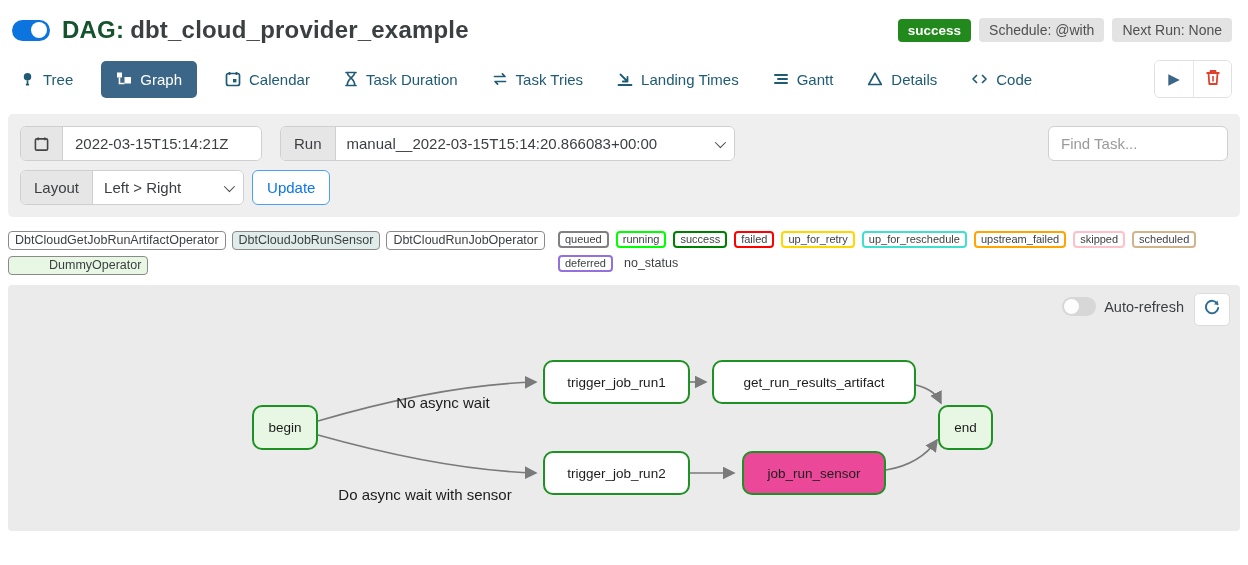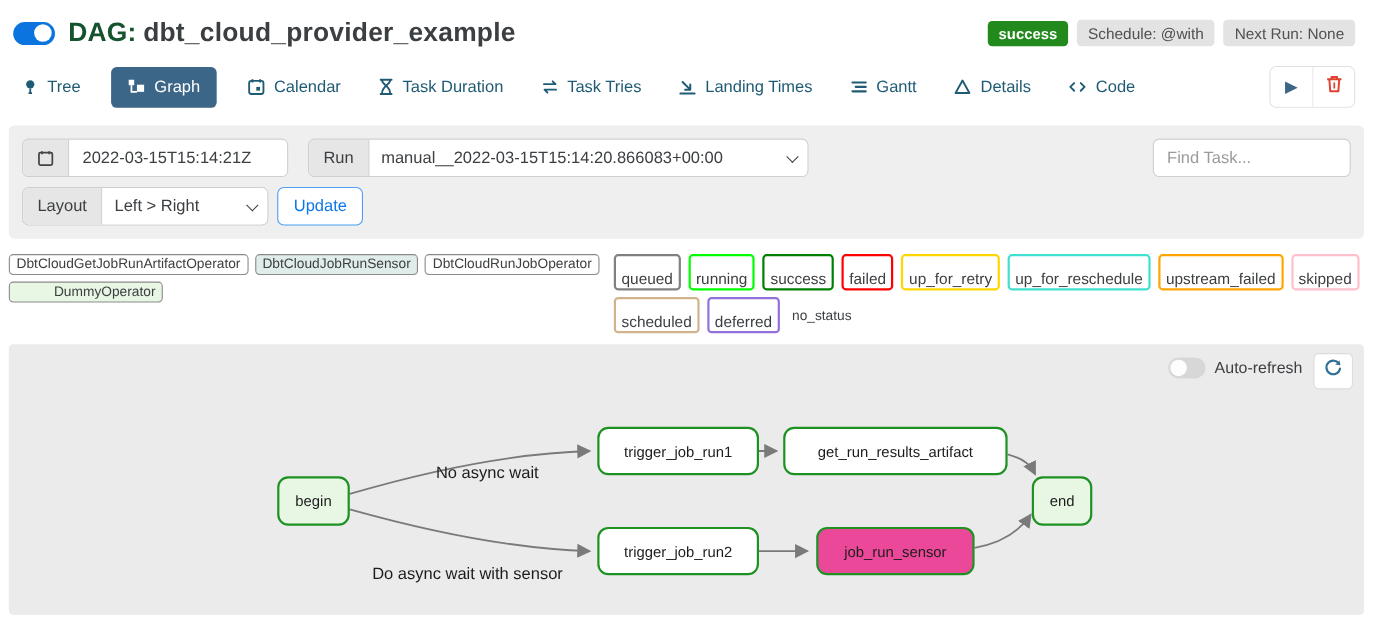--- a/index.html
+++ b/index.html
@@ -37,21 +37,21 @@
   .fselect { display:flex; align-items:center; justify-content:space-between; gap:10px; padding:0 11px; font-size:15px; color:#3c3f42; background:#fff; cursor:pointer; }
   .chev { width:8px; height:8px; border-right:1.8px solid #444; border-bottom:1.8px solid #444; transform:rotate(45deg) translateY(-2px); flex:0 0 auto; }
   .solo { border:1px solid #cfcfcf; border-radius:6px; background:#fff; height:35px; }
   .update-btn { height:35px; padding:0 14px; border:1.5px solid #4ba0f4; border-radius:6px; background:#fff; color:#0d77e8; font-size:15px; cursor:pointer; font-family:inherit; }
 
   
   .legend { display:flex; align-items:flex-start; padding:14px 10px 10px 8px; gap:10px; }
   .ops { display:flex; flex-wrap:wrap; gap:6px; width:540px; }
   .stats { display:flex; flex-wrap:wrap; gap:6px 7px; flex:1; align-items:center; }
   .lbadge { border:1px solid #8a8a8a; border-radius:4px; padding:1px 6px 2px 6px; font-size:12.5px; color:#3c3f42; background:#fff; white-space:nowrap; }
-  .sbadge { border:2px solid #808080; border-radius:4px; padding:12px 5px 1px 5px; font-size:14px; color:#3c3f42; background:#fff; white-space:nowrap; }
+  .sbadge { border:2px solid #808080; border-radius:4px; padding:0 5px 1px 5px; font-size:11px; color:#3c3f42; background:#fff; white-space:nowrap; }
   .nostat { font-size:12.5px; color:#3c3f42; padding:2px 4px; }
 
   
   .graph-panel { position:relative; margin:0 8px; height:246px; background:#ebebeb; border-radius:4px; }
   .autorefresh { position:absolute; top:12px; right:56px; display:flex; align-items:center; gap:8px; }
   .ar-toggle { width:34px; height:19px; border-radius:10px; background:#d7d7d7; position:relative; cursor:pointer; }
   .ar-toggle .knob { position:absolute; top:2px; left:2px; width:15px; height:15px; border-radius:50%; background:#fdfdfd; }
   .ar-label { font-size:14.5px; color:#3c3f42; }
   .refresh-btn { position:absolute; top:8px; right:10px; width:36px; height:33px; background:#fff; border:1px solid #dcdcdc; border-radius:5px; display:flex; align-items:center; justify-content:center; cursor:pointer; }
   .edges { position:absolute; left:0; top:0; }

